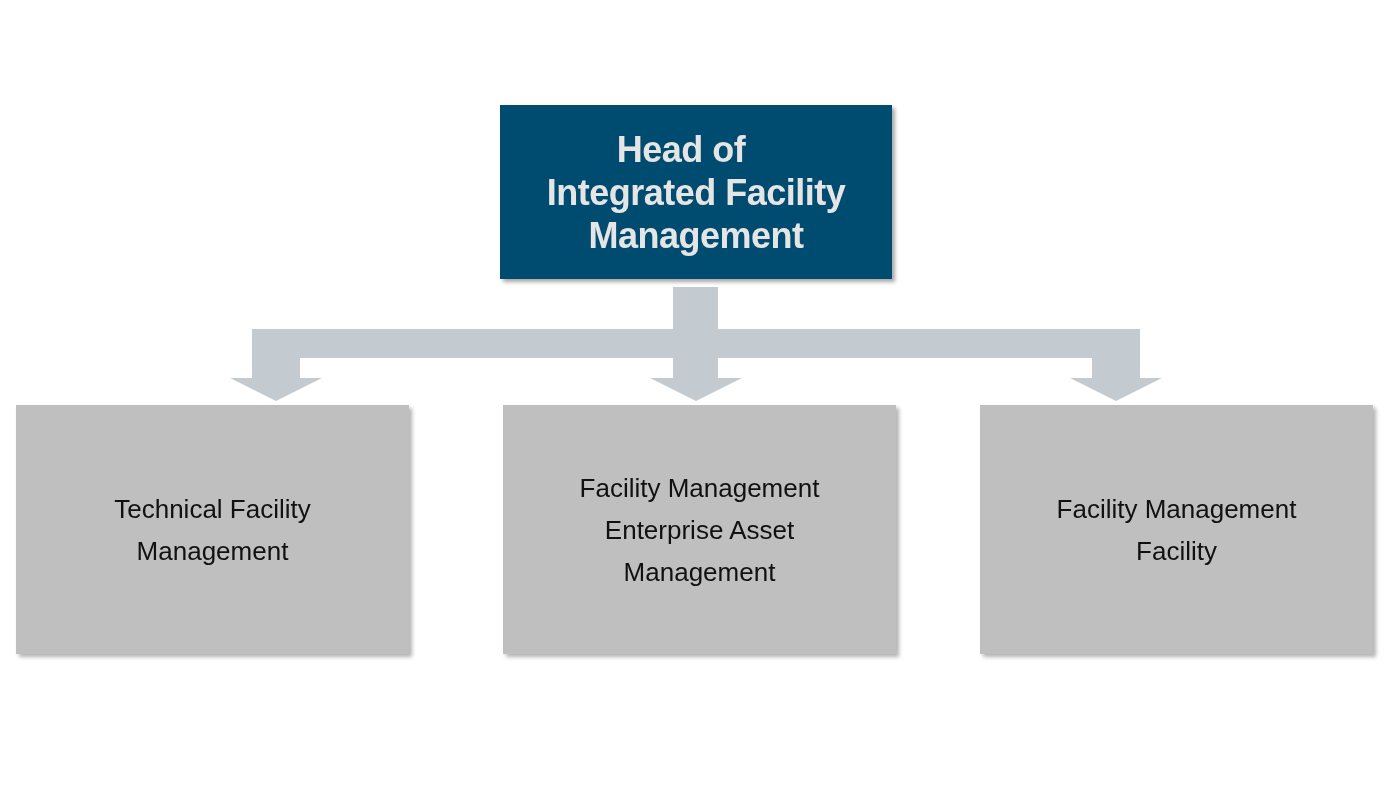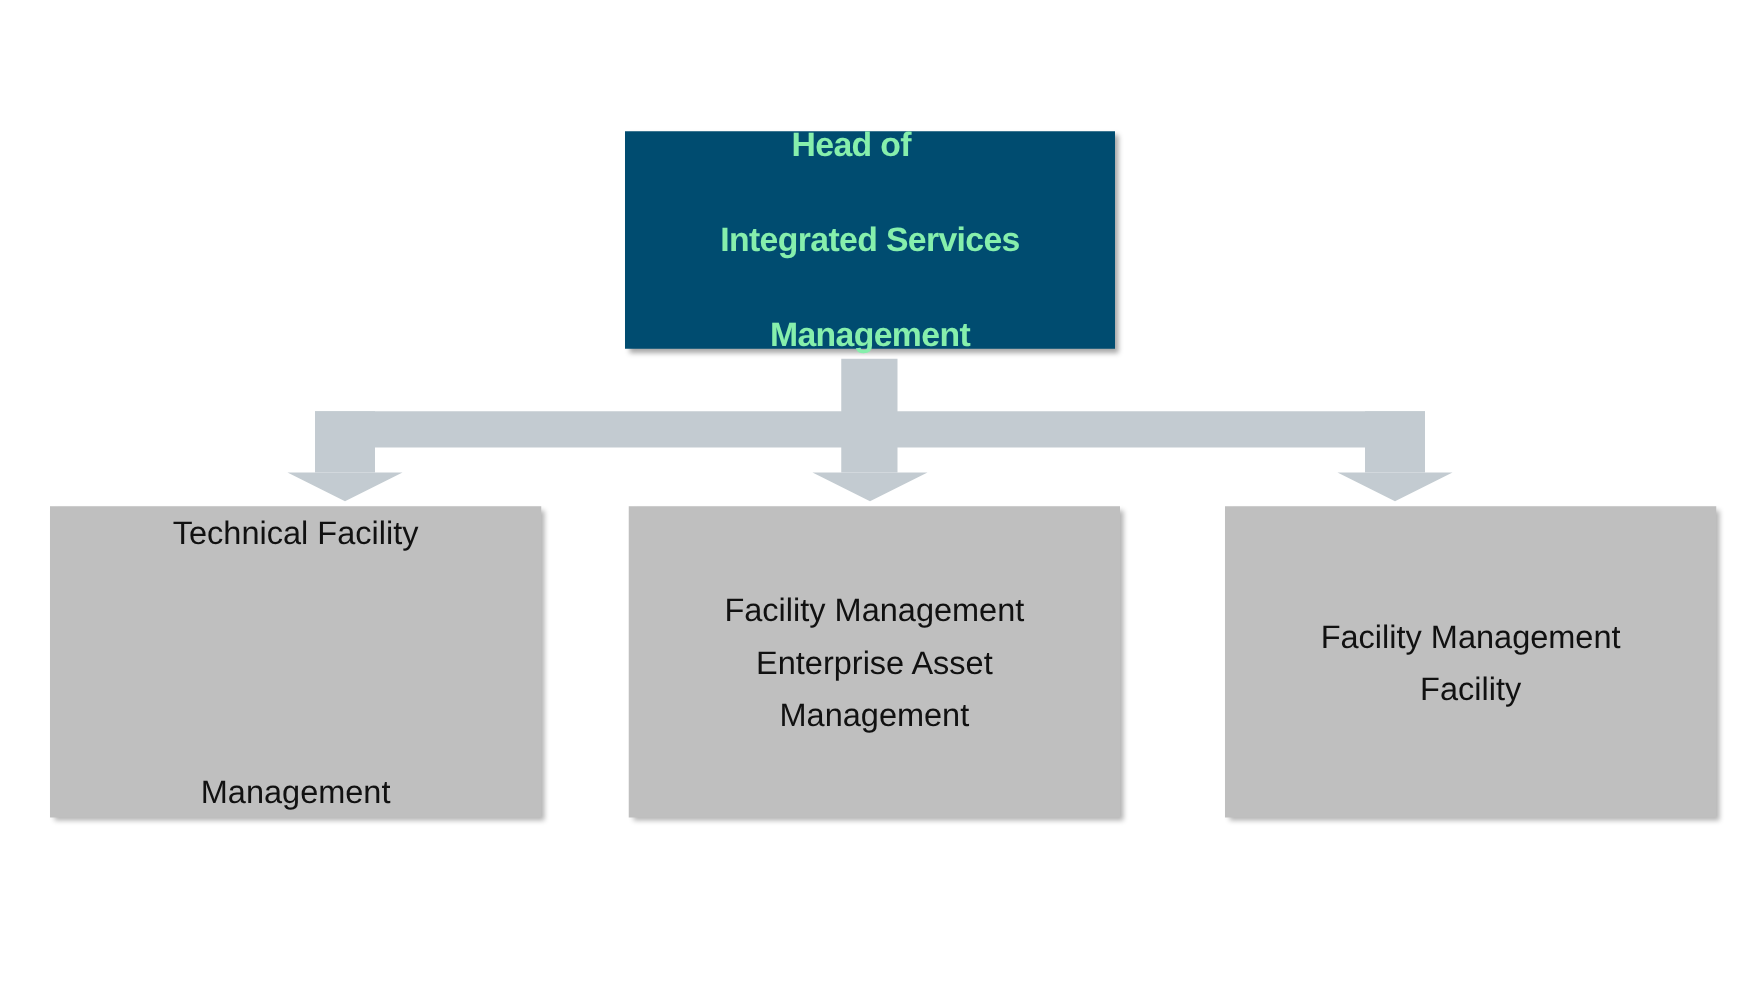--- a/index.html
+++ b/index.html
@@ -8,36 +8,35 @@
     position: relative; overflow: hidden;
     font-family: "Liberation Sans", sans-serif;
   }
   .node {
     position: absolute; display: flex; flex-direction: column;
     align-items: center; justify-content: center; text-align: center;
     box-sizing: border-box;
   }
   .head {
     left: 500px; top: 105px; width: 392px; height: 174px;
-    background: #004c70; color: #86efac;
+    background: #004c70; color: #e5e5e5;
     box-shadow: 3px 3px 4px rgba(0,0,0,0.35);
-    font-weight: bold; font-size: 27px; line-height: 43px;
+    font-weight: bold; font-size: 36px; line-height: 43px;
     letter-spacing: -0.5px;
-    gap: 33px;
   }
   .head .line { display: block; }
   .head .l1 { margin-right: 30px; }
   .child {
     top: 405px; width: 393px; height: 249px;
     background: #bfbfbf; color: #111111;
     box-shadow: 3px 3px 4px rgba(0,0,0,0.30);
     font-size: 26px; line-height: 42px;
   }
   .child .line { display: block; }
-  .c1 { left: 40px; justify-content: space-between; }
+  .c1 { left: 16px; }
   .c2 { left: 503px; }
   .c3 { left: 980px; }
   svg.connectors { position: absolute; left: 0; top: 0; }
 </style>
 </head>
 <body>
 
 <svg class="connectors" width="1400" height="800">
   <g fill="#c3cbd1">
 
@@ -50,21 +49,21 @@
     <rect x="1092" y="329" width="48" height="49"></rect>
 
     <polygon points="230,378 322,378 276,401"></polygon>
     <polygon points="650,378 742,378 696,401"></polygon>
     <polygon points="1070,378 1162,378 1116,401"></polygon>
   </g>
 </svg>
 
 <div class="node head">
   <span class="line l1">Head of</span>
-  <span class="line">Integrated Services</span>
+  <span class="line">Integrated Facility</span>
   <span class="line">Management</span>
 </div>
 
 <div class="node child c1">
   <span class="line">Technical Facility</span>
   <span class="line">Management</span>
 </div>
 
 <div class="node child c2">
   <span class="line">Facility Management</span>

